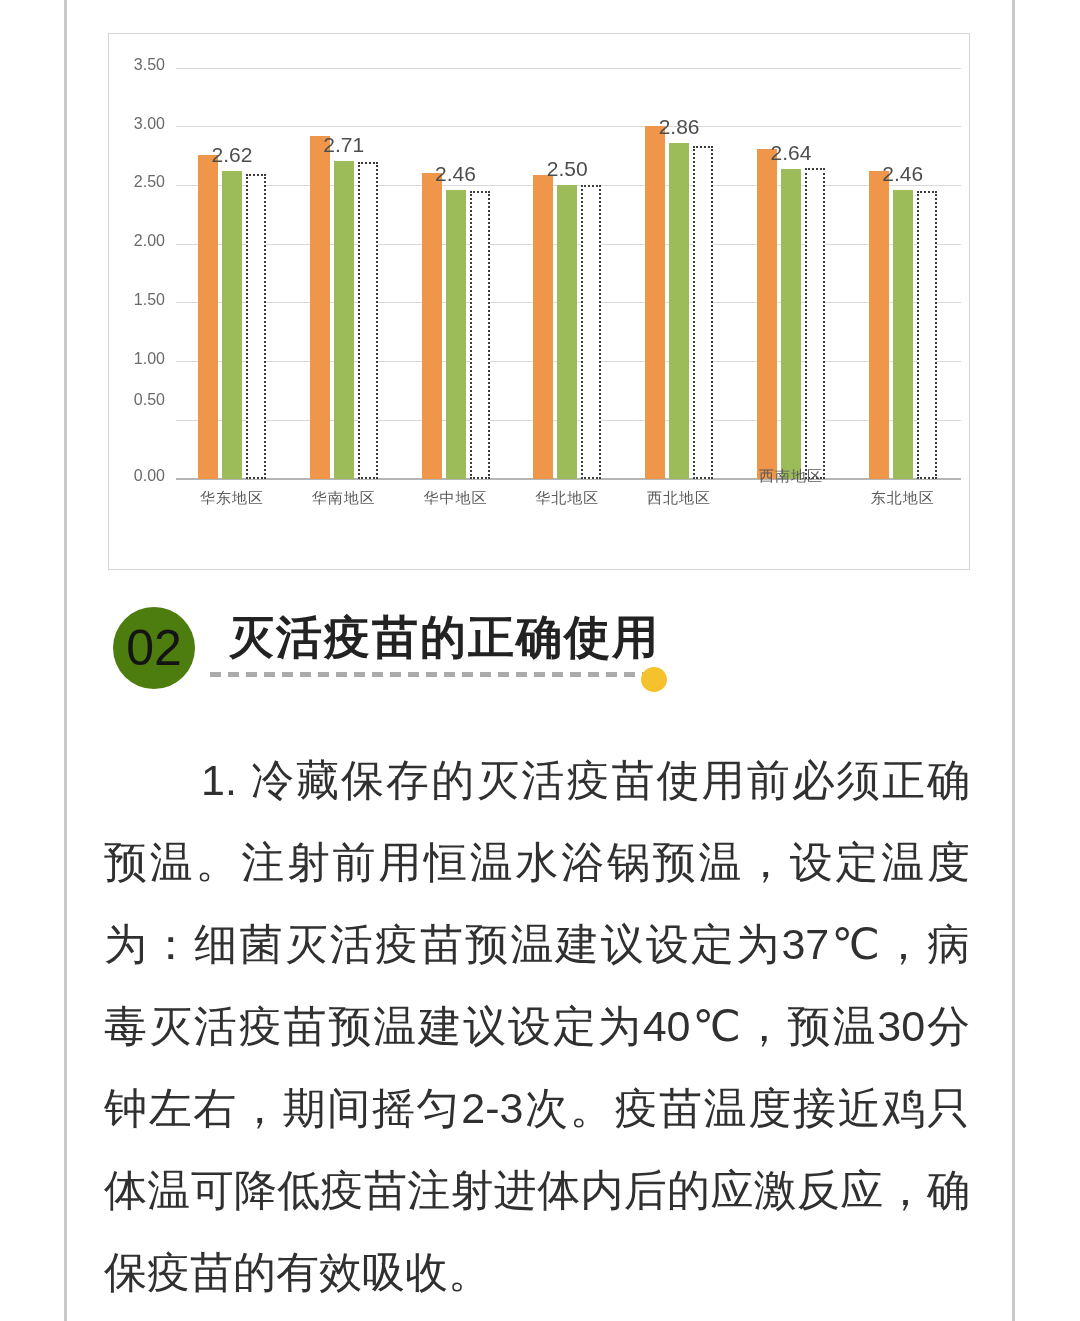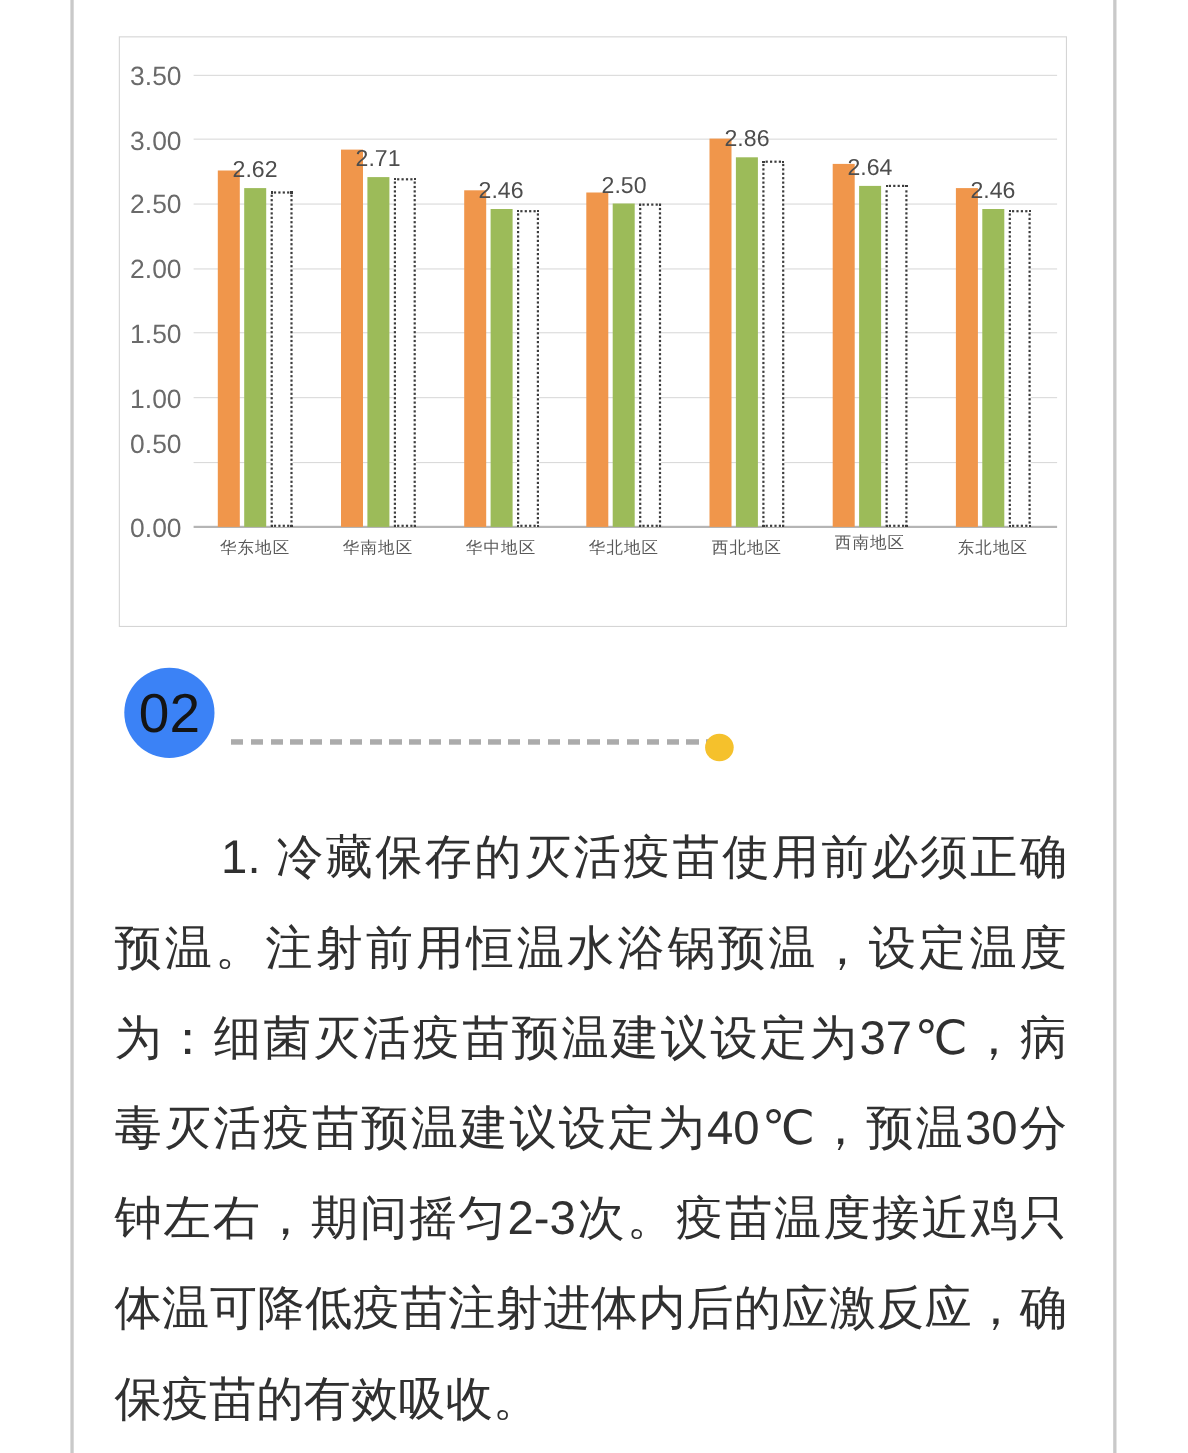--- a/index.html
+++ b/index.html
@@ -21,21 +21,21 @@
     position: absolute; left: 108px; top: 33px;
     width: 862px; height: 537px;
     background: #ffffff;
     border: 1px solid #d5d5d5;
   }
   .plot { position: absolute; inset: 0; }
   .gridline { position: absolute; height: 1px; background: #dadada; }
   .gridline.baseline { height: 2px; background: #b5b5b5; }
   .ytick {
     position: absolute; left: 0; width: 56px;
-    text-align: right; font-size: 24px; color: #6a6a6a;
+    text-align: right; font-size: 16px; color: #6a6a6a;
   }
   .bar { position: absolute; }
   .bar.dotted { background: #ffffff; border: 2px dotted #3c3c3c; }
   .bar-label {
     position: absolute; width: 80px; text-align: center;
     font-size: 21px; color: #4d4d4d;
   }
   .xtick {
     position: absolute; text-align: center;
     font-size: 15px; color: #595959; letter-spacing: 1px;
@@ -133,30 +133,31 @@
         <div class="xtick" style="left: 402.4px; width: 111.8px; top: 455px;">华北地区</div>
         <div class="bar" style="left: 536.1px; top: 91.54px; width: 20px; height: 353.46px; background: rgb(240, 150, 75);"></div>
         <div class="bar" style="left: 560.1px; top: 109.154px; width: 20px; height: 335.846px; background: rgb(156, 187, 89);"></div>
         <div class="bar dotted" style="left: 584.1px; top: 111.503px; width: 20px; height: 333.497px; border-color: rgb(60, 60, 60);"></div>
         <div class="bar-label" style="left: 530.1px; top: 81.1543px;">2.86</div>
         <div class="xtick" style="left: 514.2px; width: 111.8px; top: 455px;">西北地区</div>
         <div class="bar" style="left: 647.9px; top: 115.026px; width: 20px; height: 329.974px; background: rgb(240, 150, 75);"></div>
         <div class="bar" style="left: 671.9px; top: 134.989px; width: 20px; height: 310.011px; background: rgb(156, 187, 89);"></div>
         <div class="bar dotted" style="left: 695.9px; top: 133.814px; width: 20px; height: 311.186px; border-color: rgb(60, 60, 60);"></div>
         <div class="bar-label" style="left: 641.9px; top: 106.989px;">2.64</div>
-        <div class="xtick" style="left: 626px; width: 111.8px; top: 450px;">西南地区</div>
+        <div class="xtick" style="left: 626px; width: 111.8px; top: 433px;">西南地区</div>
         <div class="bar" style="left: 759.7px; top: 137.337px; width: 20px; height: 307.663px; background: rgb(240, 150, 75);"></div>
         <div class="bar" style="left: 783.7px; top: 156.126px; width: 20px; height: 288.874px; background: rgb(156, 187, 89);"></div>
         <div class="bar dotted" style="left: 807.7px; top: 157.3px; width: 20px; height: 287.7px; border-color: rgb(60, 60, 60);"></div>
         <div class="bar-label" style="left: 753.7px; top: 128.126px;">2.46</div>
         <div class="xtick" style="left: 737.8px; width: 111.8px; top: 455px;">东北地区</div>
       </div>
   </section>
 
-  <div class="badge" style="background: #3b82f6;">
+  <div class="badge" style="background: #4d7c0f;">
     <span>02</span>
   </div>
+  <h2 class="section-title">灭活疫苗的正确使用</h2>
   <div class="dash-line" style="background: repeating-linear-gradient(90deg, rgb(171, 171, 171) 0px, rgb(171, 171, 171) 11px, transparent 11px, transparent 18px);"></div>
   <div class="end-dot" style="background: rgb(245, 193, 44);"></div>
 
   <p class="body-text" style="color: rgb(48, 48, 48);">1. 冷藏保存的灭活疫苗使用前必须正确预温。注射前用恒温水浴锅预温，设定温度为：细菌灭活疫苗预温建议设定为37℃，病毒灭活疫苗预温建议设定为40℃，预温30分钟左右，期间摇匀2-3次。疫苗温度接近鸡只体温可降低疫苗注射进体内后的应激反应，确保疫苗的有效吸收。</p>
 
 </div>
 
 </body></html>

